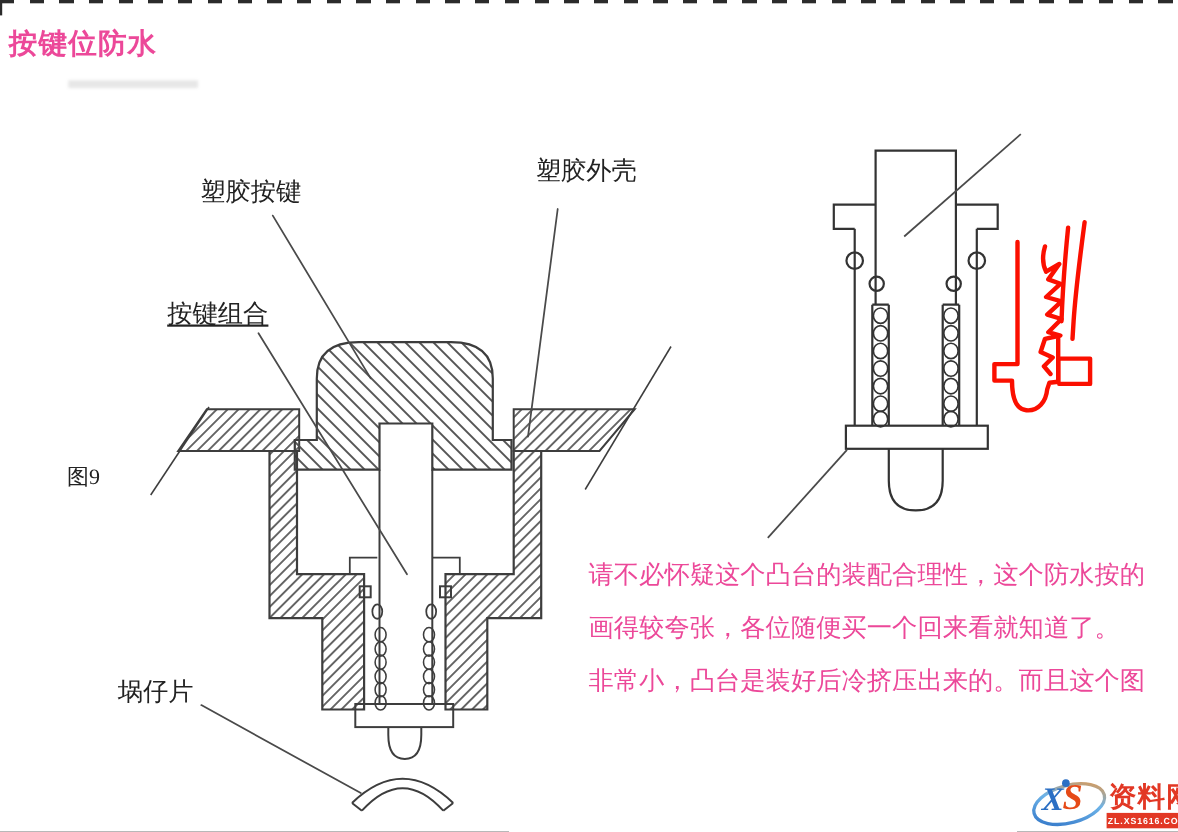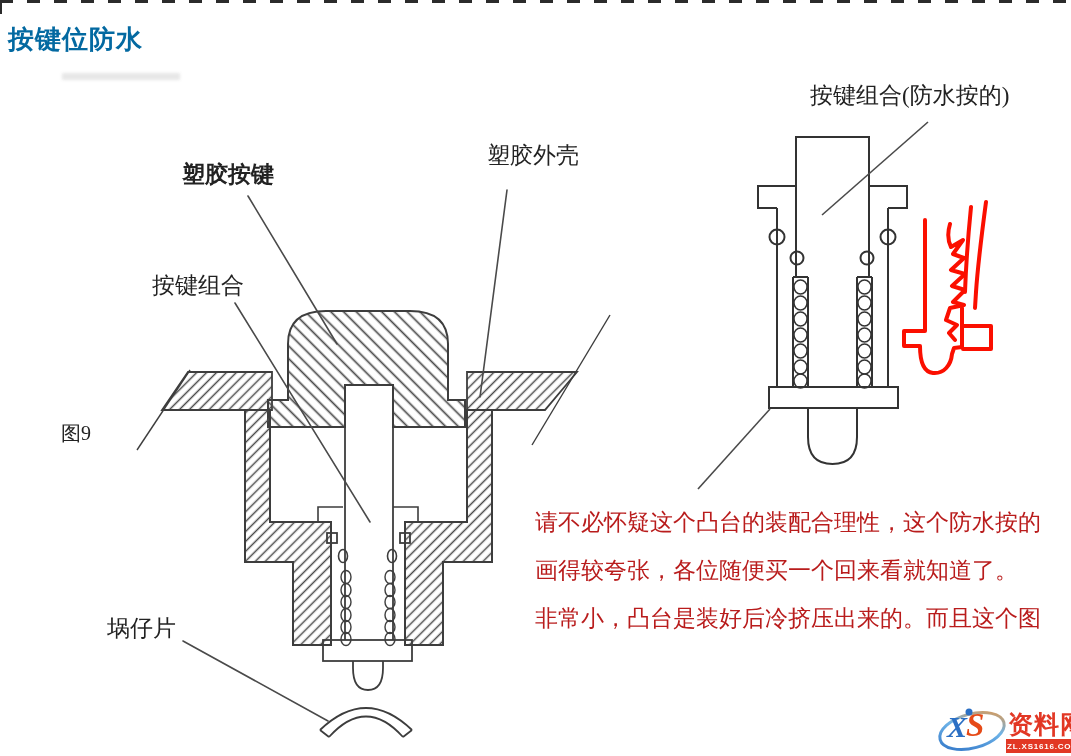--- a/index.html
+++ b/index.html
@@ -2,32 +2,32 @@
 <html><head>
 <meta charset="utf-8">
 <style>
   html,body{margin:0;padding:0;background:#888;}
   .canvas{position:relative;width:1071px;height:756px;background:#ffffff;overflow:hidden;
           font-family:"Liberation Serif",serif;color:#1c1c1c;}
   .top-dashes{position:absolute;top:0;left:0;width:100%;height:3px;
           background:repeating-linear-gradient(to right,#2b2b2b 0 13px,transparent 13px 27px);}
   .corner-tick{position:absolute;top:0;left:0;width:2px;height:14px;background:#2b2b2b;}
   .title{position:absolute;left:8px;top:22px;margin:0;font-size:26px;font-weight:700;
-         font-family:"Liberation Sans",sans-serif;color:#0369a1;letter-spacing:1px;}
+         font-family:"Liberation Sans",sans-serif;color:#ec4899;letter-spacing:1px;}
   .ghost{position:absolute;left:62px;top:73px;width:118px;height:7px;
          background:rgba(60,60,60,.12);filter:blur(1.5px);}
   .art{position:absolute;left:0;top:0;width:1071px;height:756px;}
   .diag-label{position:absolute;font-size:23px;color:#222;white-space:nowrap;}
-  .lbl-key{left:182px;top:159px;font-weight:bold;}
+  .lbl-key{left:182px;top:159px;}
   .lbl-shell{left:487px;top:140px;}
-  .lbl-assembly{left:152px;top:270px;}
+  .lbl-assembly{left:152px;top:270px;text-decoration:underline;}
   .lbl-fig{left:61px;top:420px;font-size:20px;}
   .lbl-dome{left:107px;top:613px;}
   .lbl-right{left:810px;top:80px;}
-  .note{position:absolute;left:535px;top:499px;width:525px;font-size:23px;line-height:48px;color:#b91c1c;}
+  .note{position:absolute;left:535px;top:499px;width:525px;font-size:23px;line-height:48px;color:#ec4899;}
   .watermark{position:absolute;left:930px;top:697px;width:141px;height:59px;}
   .wm-ellipse{position:absolute;left:6px;top:10px;width:72px;height:46px;}
   .wm-x{position:absolute;left:17px;top:13px;font:italic 700 30px "Liberation Serif",serif;color:#2b6fc4;}
   .wm-s{position:absolute;left:36px;top:10px;font:italic 700 33px "Liberation Serif",serif;color:#e64a17;}
   .wm-name{position:absolute;left:78px;top:11px;font-family:"Liberation Sans",sans-serif;
            font-weight:700;font-size:25px;color:#e23724;letter-spacing:1px;white-space:nowrap;}
   .wm-bar{position:absolute;left:76px;top:42px;width:74px;height:14px;background:#e23724;
           display:flex;align-items:center;justify-content:center;}
   .wm-url{font-family:"Liberation Sans",sans-serif;font-size:8px;font-weight:700;color:#fff;letter-spacing:.8px;}
 </style>
@@ -146,21 +146,20 @@
       <path d="M986,202 C982,232 978,262 976,292 L975,308"></path>
       <path d="M971,207 C968,237 966,264 965,292"></path>
     </g>
   </svg>
 
   <div class="diag-label lbl-key">塑胶按键</div>
   <div class="diag-label lbl-shell">塑胶外壳</div>
   <div class="diag-label lbl-assembly">按键组合</div>
   <div class="diag-label lbl-fig">图9</div>
   <div class="diag-label lbl-dome">埚仔片</div>
-  <div class="diag-label lbl-right">按键组合(防水按的)</div>
 
   <div class="note">
     <div>请不必怀疑这个凸台的装配合理性，这个防水按的</div>
     <div>画得较夸张，各位随便买一个回来看就知道了。</div>
     <div>非常小，凸台是装好后冷挤压出来的。而且这个图</div>
   </div>
 
   <div class="watermark">
     <svg class="wm-ellipse" viewBox="0 0 72 46">
       <defs>

